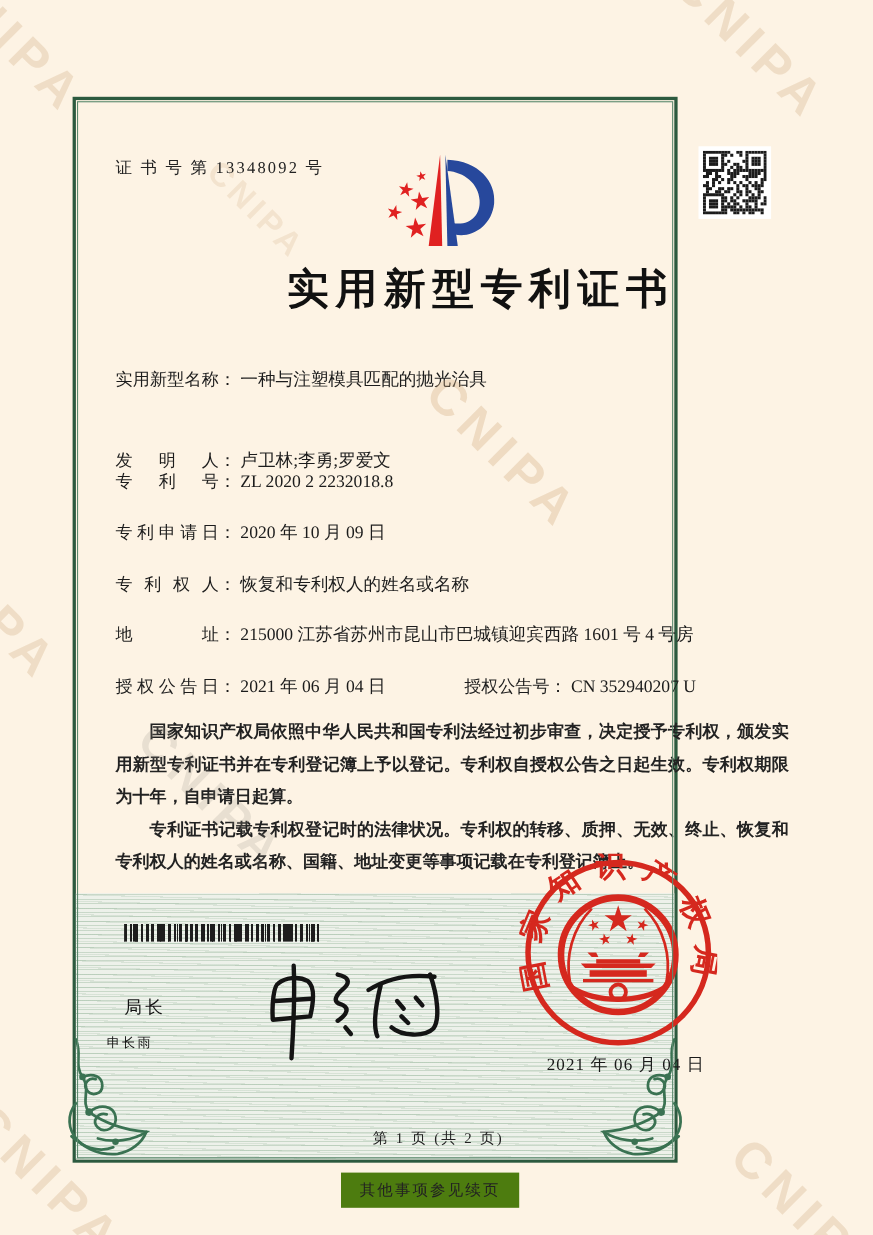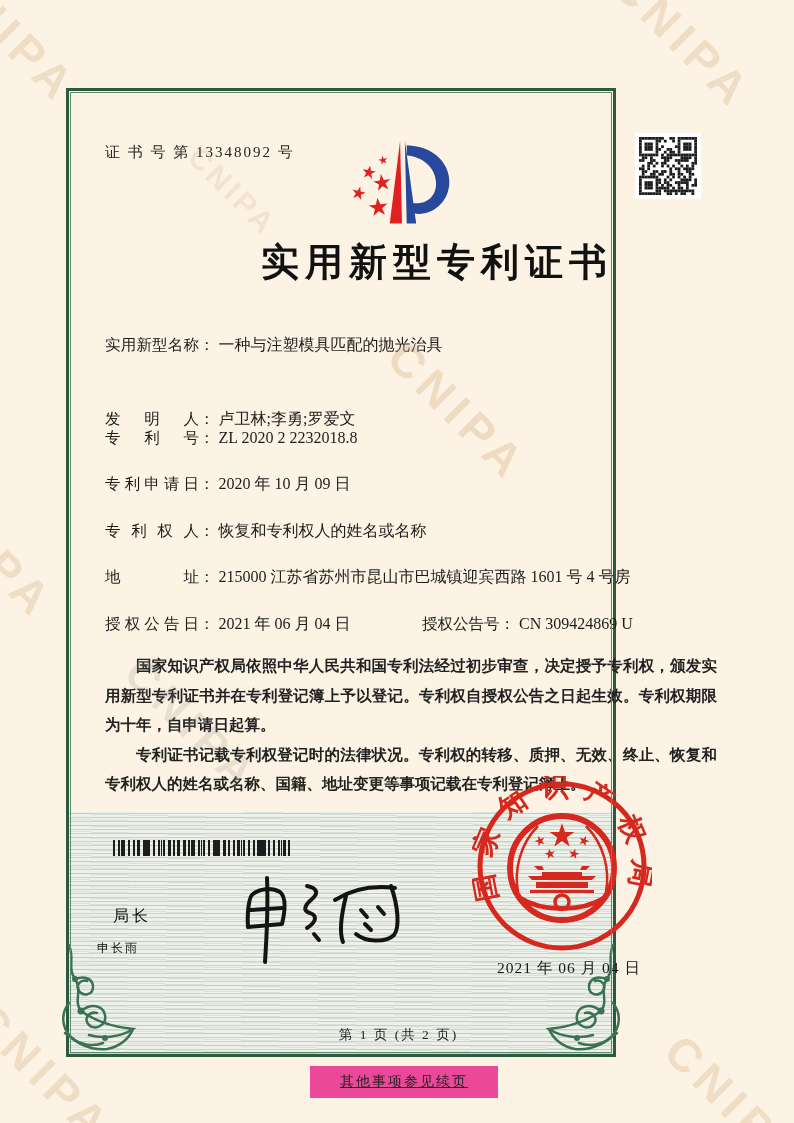--- a/index.html
+++ b/index.html
@@ -66,22 +66,22 @@
   .seal{position:absolute;left:403px;top:-36px;}
   .seal-date{position:absolute;left:428px;top:146px;font-size:15.5px;letter-spacing:1px;color:#1a1a1a;white-space:nowrap;}
   .ornament{position:absolute;bottom:-4px;}
   .ornament.left{left:-14px;}
   .ornament.right{right:-14px;transform:scaleX(-1);}
   .page-num{
     position:absolute;left:66px;top:1026px;width:665px;text-align:center;
     font-size:13.5px;letter-spacing:2px;color:#222;z-index:2;
   }
   .note-box{
-    position:absolute;left:310px;top:1066px;background:#ec4899;
-    padding:7px 30px;font-size:14px;letter-spacing:2px;color:#222;z-index:2;text-decoration:underline;
+    position:absolute;left:310px;top:1066px;background:#4d7c0f;
+    padding:7px 17px;font-size:14px;letter-spacing:2px;color:#222;z-index:2;
   }
 </style>
 </head>
 <body>
 
 <div class="page">
 
   <div class="wm" style="left:-35px;top:-48px;font-size:46px;">CNIPA</div>
   <div class="wm" style="left:640px;top:-42px;font-size:46px;">CNIPA</div>
   <div class="wm" style="left:205px;top:140px;font-size:30px;letter-spacing:4px;color:rgba(210,172,128,0.22);">CNIPA</div>
@@ -388,21 +388,21 @@
       </div>
       <div class="row" style="top:232px;">
         <span class="flabel">地址</span><span class="colon">：</span>
         <span class="fvalue">215000 江苏省苏州市昆山市巴城镇迎宾西路 1601 号 4 号房</span>
       </div>
       <div class="row" style="top:279px;">
         <span class="flabel">授权公告日</span><span class="colon">：</span>
         <span class="fvalue">2021 年 06 月 04 日</span>
         <span class="pair2">
           <span class="flabel" style="width:auto;">授权公告号</span><span class="colon">：</span>
-          <span class="fvalue">CN 309424869 U</span>
+          <span class="fvalue">CN 352940207 U</span>
         </span>
       </div>
     </div>
 
     <div class="legal">
       <p>国家知识产权局依照中华人民共和国专利法经过初步审查，决定授予专利权，颁发实用新型专利证书并在专利登记簿上予以登记。专利权自授权公告之日起生效。专利权期限为十年，自申请日起算。</p>
       <p>专利证书记载专利权登记时的法律状况。专利权的转移、质押、无效、终止、恢复和专利权人的姓名或名称、国籍、地址变更等事项记载在专利登记簿上。</p>
     </div>
 
     <div class="band">

